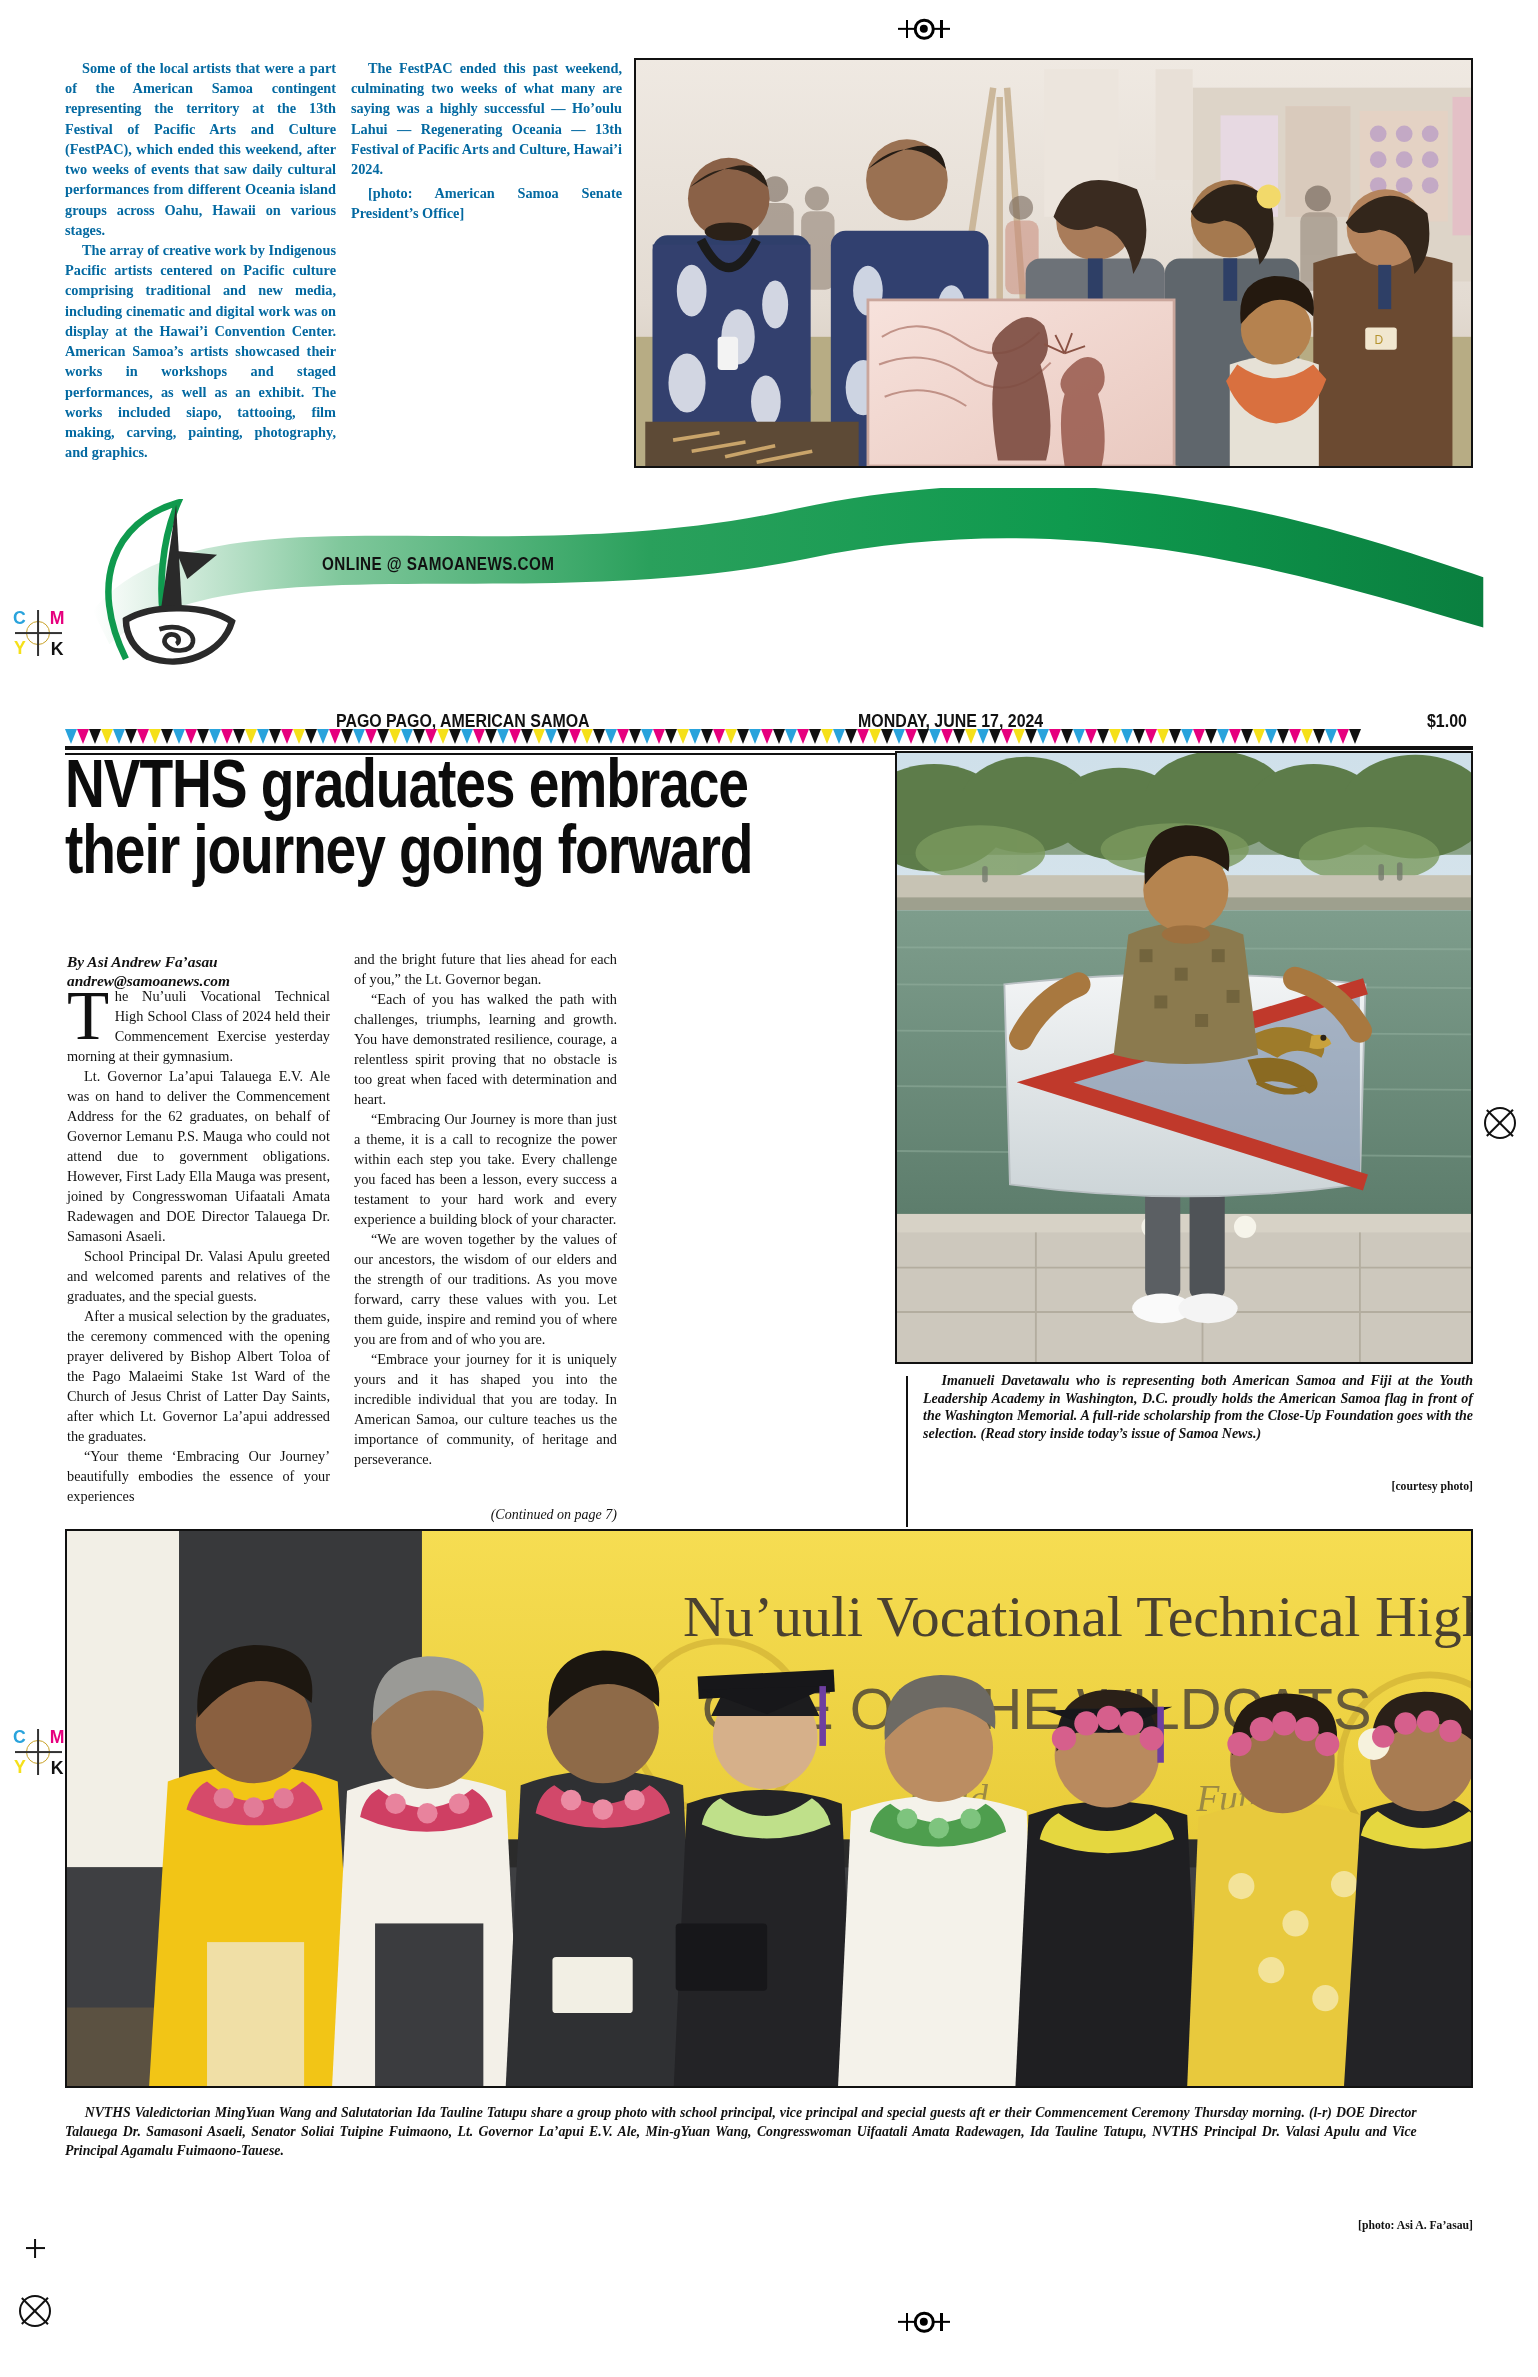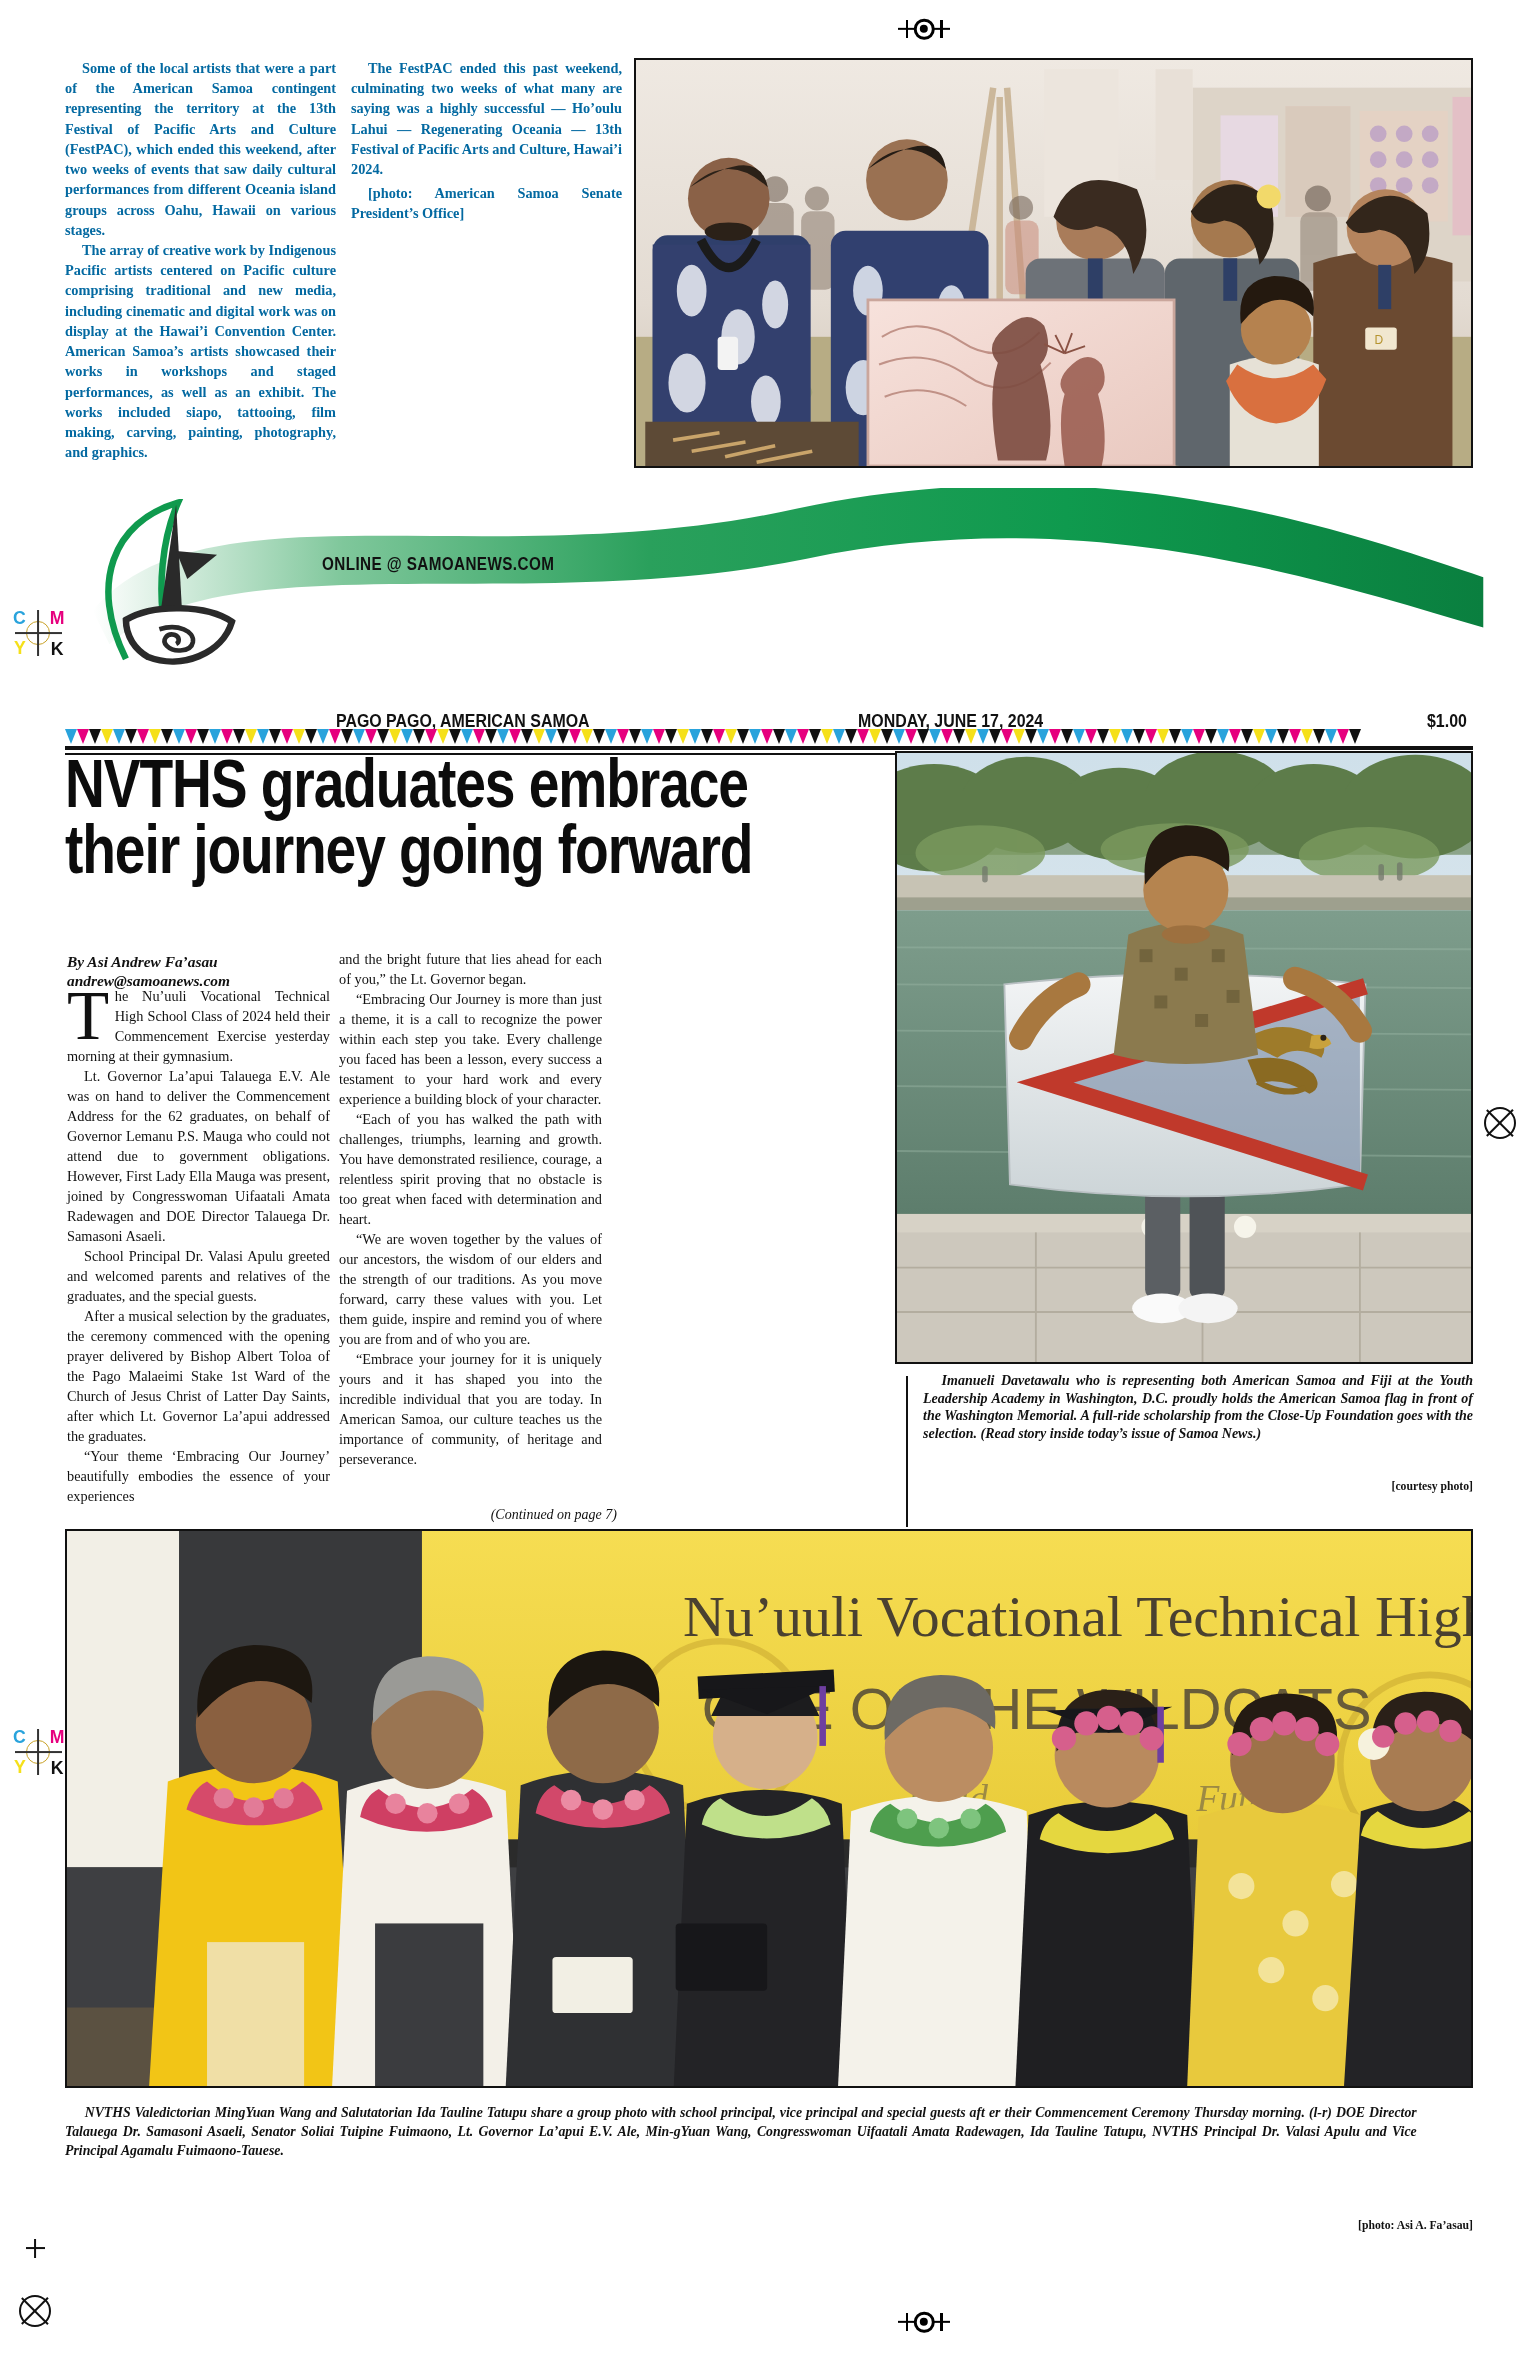--- a/index.html
+++ b/index.html
@@ -145,21 +145,21 @@
   }
 
   
   .story-col {
     position: absolute; font-size: 14.3px; line-height: 1.4;
     text-align: justify; hyphens: auto; color: #111;
   }
   .story-col p { text-indent: 17px; }
   .story-col p.noindent { text-indent: 0; }
   .col1 { left: 67px; top: 986px; width: 263px; }
-  .col2 { left: 339px; top: 949px; width: 263px; }
+  .col2 { left: 354px; top: 949px; width: 263px; }
 
   .dropcap::first-letter {
     float: left; font-size: 69px; line-height: .78; padding: 3.7px 5.6px 0 0;
     font-weight: normal;
   }
   .contd {
     position: absolute; left: 354px; top: 1507px; width: 263px;
     font-size: 14px; font-style: italic; text-align: right; color: #111;
   }
 
@@ -577,22 +577,22 @@
   <div class="story-col col1">
     <p class="dropcap noindent">The Nu’uuli Vocational Technical High School Class of 2024 held their Commencement Exercise yesterday morning at their gymnasium.</p>
     <p>Lt. Governor La’apui Talauega E.V. Ale was on hand to deliver the Commencement Address for the 62 graduates, on behalf of Governor Lemanu P.S. Mauga who could not attend due to government obligations. However, First Lady Ella Mauga was present, joined by Congresswoman Uifaatali Amata Radewagen and DOE Director Talauega Dr. Samasoni Asaeli.</p>
     <p>School Principal Dr. Valasi Apulu greeted and welcomed parents and relatives of the graduates, and the special guests.</p>
     <p>After a musical selection by the graduates, the ceremony commenced with the opening prayer delivered by Bishop Albert Toloa of the Pago Malaeimi Stake 1st Ward of the Church of Jesus Christ of Latter Day Saints, after which Lt. Governor La’apui addressed the graduates.</p>
     <p>“Your theme ‘Embracing Our Journey’ beautifully embodies the essence of your experiences</p>
   </div>
 
   <div class="story-col col2">
     <p class="noindent">and the bright future that lies ahead for each of you,” the Lt. Governor began.</p>
+    <p>“Each of you has walked the path with challenges, triumphs, learning and growth. You have demonstrated resilience, courage, a relentless spirit proving that no obstacle is too great when faced with determination and heart.</p>
     <p>“Embracing Our Journey is more than just a theme, it is a call to recognize the power within each step you take. Every challenge you faced has been a lesson, every success a testament to your hard work and every experience a building block of your character.</p>
-    <p>“Each of you has walked the path with challenges, triumphs, learning and growth. You have demonstrated resilience, courage, a relentless spirit proving that no obstacle is too great when faced with determination and heart.</p>
     <p>“We are woven together by the values of our ancestors, the wisdom of our elders and the strength of our traditions. As you move forward, carry these values with you. Let them guide, inspire and remind you of where you are from and of who you are.</p>
     <p>“Embrace your journey for it is uniquely yours and it has shaped you into the incredible individual that you are today. In American Samoa, our culture teaches us the importance of community, of heritage and perseverance.</p>
   </div>
   <div class="contd">(Continued on page 7)</div>
 
   <div class="flag-photo">
     <svg viewBox="0 0 620 658" preserveAspectRatio="none" style="width:100%;height:100%;display:block">
       <defs>
         <linearGradient id="skyg" x1="0" y1="0" x2="0" y2="1">
           <stop offset="0%" stop-color="#cfe0ea"></stop>

